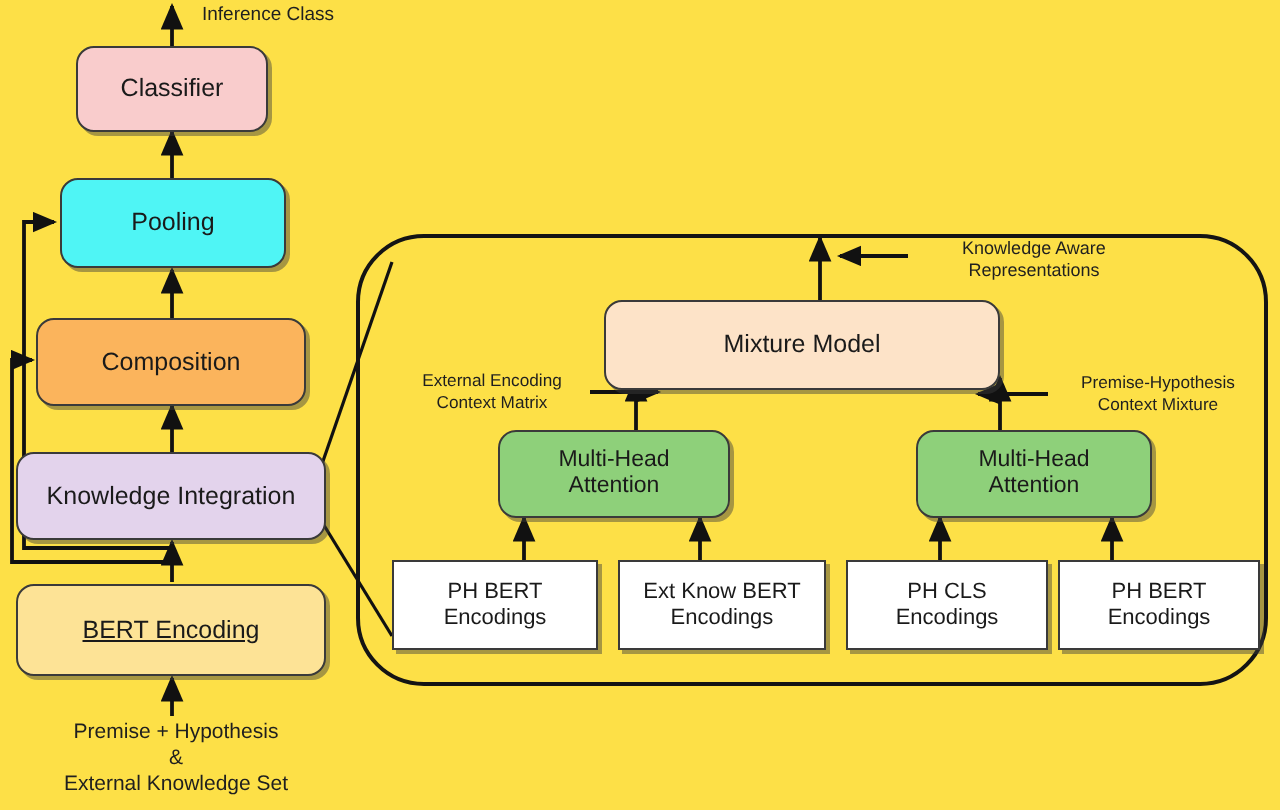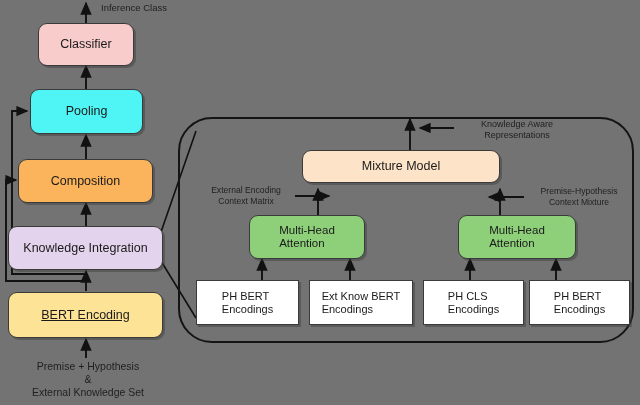--- a/index.html
+++ b/index.html
@@ -4,38 +4,39 @@
 <style>
   html, body {
     margin: 0;
     padding: 0;
     background: #ffffff;
   }
   #stage {
     position: relative;
     width: 640px;
     height: 405px;
-    background: #737373;
+    background: #fde047;
     font-family: "Liberation Sans", sans-serif;
     overflow: hidden;
   }
   svg.layer {
     position: absolute;
     left: 0;
     top: 0;
     width: 640px;
     height: 405px;
     pointer-events: none;
   }
   .node {
     position: absolute;
     box-sizing: border-box;
     display: flex;
     align-items: center;
     justify-content: center;
+    text-align: center;
     color: #1a1a1a;
     line-height: 1.15;
     border: 1.6px solid #3a3a3a;
     background: #fff;
   }
   .rounded { border-radius: 9px; }
   .shadow { box-shadow: 2px 2px 0 rgba(60,60,60,0.45); }
   .lbl {
     position: absolute;
     color: #1f1f1f;
@@ -132,21 +133,21 @@
 
   <div class="node rounded shadow" style="left:8px; top:292px; width:155px; height:46px; background:#fde396; font-size:12.5px;text-decoration:underline;">
     <span>BERT Encoding</span>
   </div>
 
   <div class="bigbox" style="left:178px; top:117px; width:456px; height:226px;"></div>
 
   <div class="lbl" style="left:452px; top:119px; width:130px; font-size:9px;">Knowledge Aware
 Representations</div>
 
-  <div class="node rounded shadow" style="left:302px; top:150px; width:198px; height:33px; background:#fde3c8; font-size:12.5px;">
+  <div class="node rounded shadow" style="left:302px; top:150px; width:198px; height:45px; background:#fde3c8; font-size:12.5px;">
     <span>Mixture Model</span>
   </div>
 
   <div class="lbl" style="left:196px; top:185px; width:100px; font-size:8.6px;">External Encoding
 Context Matrix</div>
 
   <div class="lbl" style="left:525px; top:186px; width:108px; font-size:8.6px;">Premise-Hypothesis
 Context Mixture</div>
 
   <div class="node rounded shadow" style="left:249px; top:215px; width:116px; height:44px; background:#8ed07a; font-size:11.5px;">

